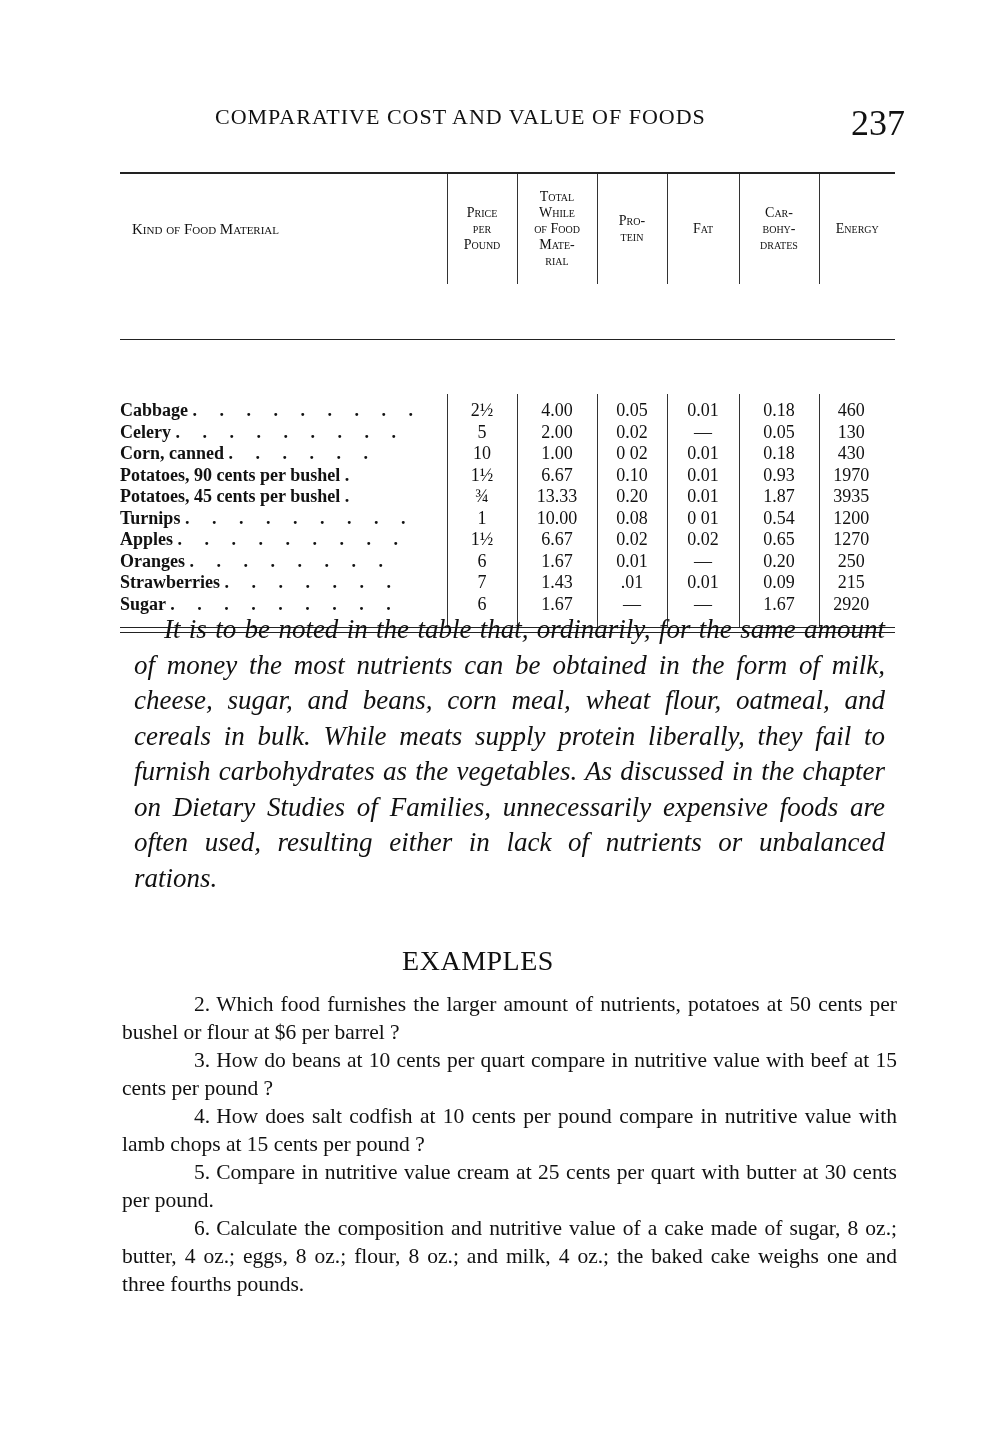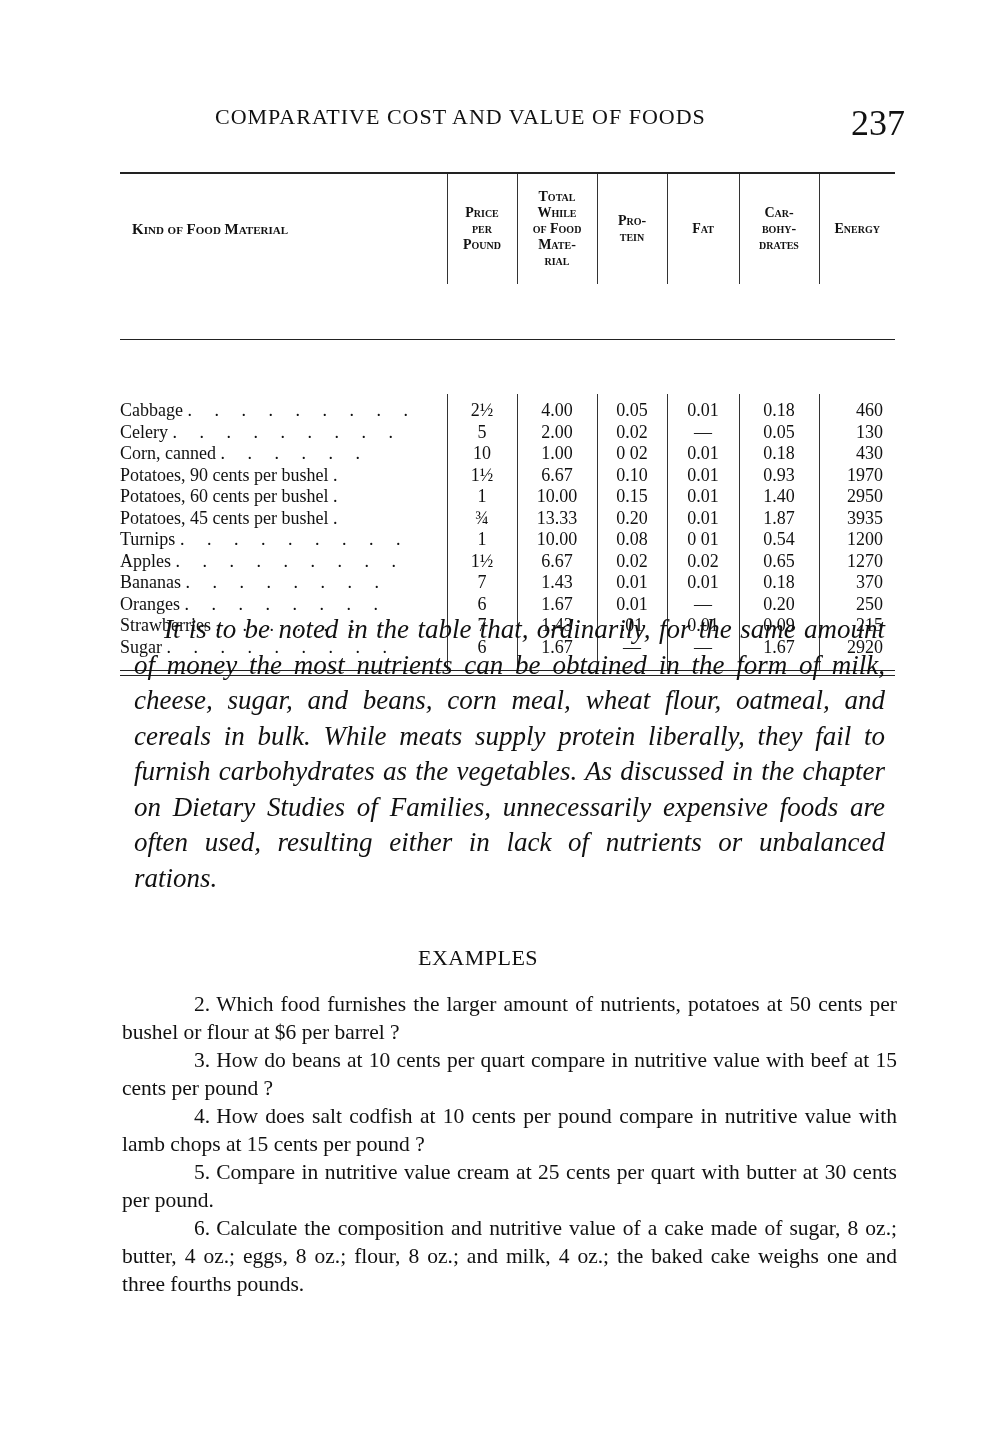--- a/index.html
+++ b/index.html
@@ -6,41 +6,41 @@
     body { width: 1000px; height: 1430px; position: relative; overflow: hidden;
       font-family: "Liberation Serif", "DejaVu Serif", serif; color: #111; }
     .header { position: absolute; top: 104px; left: 215px; width: 690px; height: 30px; }
     .running-title { position: absolute; left: 0; top: 0; font-size: 22px; letter-spacing: 1px; }
     .page-number { position: absolute; right: 0; top: -2px; font-size: 36px; }
 
     .table-wrap { position: absolute; left: 120px; top: 172px; width: 775px; }
     .rule { height: 0; border-top: 2px solid #222; }
     .rule.thin { border-top: 1px solid #222; }
     table { border-collapse: collapse; width: 775px; table-layout: fixed; }
-    th { font-weight: bold; font-size: 14px; line-height: 16px; text-align: center;
+    th { font-weight: normal; font-size: 14px; line-height: 16px; text-align: center;
       font-variant: small-caps; vertical-align: middle; padding: 6px 0; }
     th.kind { text-align: left; padding-left: 12px; font-size: 15px; margin-top: 36px; }
     th + th, td + td { border-left: 1px solid #333; }
     thead tr { height: 110px; }
     tbody td { font-size: 18px; line-height: 21.5px; padding: 0; text-align: center; white-space: nowrap; }
     tbody tr:first-child td { padding-top: 6px; }
     tbody tr:last-child td { padding-bottom: 12px; }
-    td.name { text-align: left; overflow: hidden; }
-    td.energy { text-align: right; padding-right: 12px; margin-left: 16px; }
+    td.name { text-align: left; overflow: hidden; font-weight: bold; }
+    td.energy { padding-right: 12px; margin-left: 16px; }
     .dots { letter-spacing: 9px; }
     .double { margin-top: 0; }
     .double .r1 { border-top: 1px solid #222; margin-bottom: 4px; }
     .double .r2 { border-top: 1px solid #222; }
 
     .para { position: absolute; left: 122px; top: 600px; width: 775px;
       font-size: 27px; line-height: 35.5px; text-align: justify; }
     .para p { margin: 12px; text-indent: 30px; font-style: italic; }
 
     .examples-title { position: absolute; left: 0; width: 940px; top: 945px;
-      text-align: center; font-size: 22px; letter-spacing: 0.5px; padding-left: 16px; box-sizing: border-box; }
+      text-align: center; font-size: 28px; letter-spacing: 0.5px; padding-left: 16px; box-sizing: border-box; }
     .examples { position: absolute; left: 122px; top: 990px; width: 775px;
       font-size: 21.5px; line-height: 28px; text-align: justify; }
     .examples p { margin: 0; text-indent: 72px; }
     .examples .num { margin-right: 6px; }
   </style>
 </head>
 <body>
 
 <div class="header">
   <span class="running-title">COMPARATIVE COST AND VALUE OF FOODS</span>
@@ -127,29 +127,20 @@
         <tr>
           <td class="name"><span>Potatoes, 90 cents per bushel</span> <span class="dots">.</span></td>
           <td>1½</td>
           <td>6.67</td>
           <td>0.10</td>
           <td>0.01</td>
           <td>0.93</td>
           <td class="energy">1970</td>
         </tr>
         <tr>
-          <td class="name"><span>Potatoes, 60 cents per bushel</span> <span class="dots">.</span></td>
-          <td>1</td>
-          <td>10.00</td>
-          <td>0.15</td>
-          <td>0.01</td>
-          <td>1.40</td>
-          <td class="energy">2950</td>
-        </tr>
-        <tr>
           <td class="name"><span>Potatoes, 45 cents per bushel</span> <span class="dots">.</span></td>
           <td>¾</td>
           <td>13.33</td>
           <td>0.20</td>
           <td>0.01</td>
           <td>1.87</td>
           <td class="energy">3935</td>
         </tr>
         <tr>
           <td class="name"><span>Turnips</span> <span class="dots">. . . . . . . . .</span></td>
@@ -163,29 +154,20 @@
         <tr>
           <td class="name"><span>Apples</span> <span class="dots">. . . . . . . . .</span></td>
           <td>1½</td>
           <td>6.67</td>
           <td>0.02</td>
           <td>0.02</td>
           <td>0.65</td>
           <td class="energy">1270</td>
         </tr>
         <tr>
-          <td class="name"><span>Bananas</span> <span class="dots">. . . . . . . .</span></td>
-          <td>7</td>
-          <td>1.43</td>
-          <td>0.01</td>
-          <td>0.01</td>
-          <td>0.18</td>
-          <td class="energy">370</td>
-        </tr>
-        <tr>
           <td class="name"><span>Oranges</span> <span class="dots">. . . . . . . .</span></td>
           <td>6</td>
           <td>1.67</td>
           <td>0.01</td>
           <td>—</td>
           <td>0.20</td>
           <td class="energy">250</td>
         </tr>
         <tr>
           <td class="name"><span>Strawberries</span> <span class="dots">. . . . . . .</span></td>

